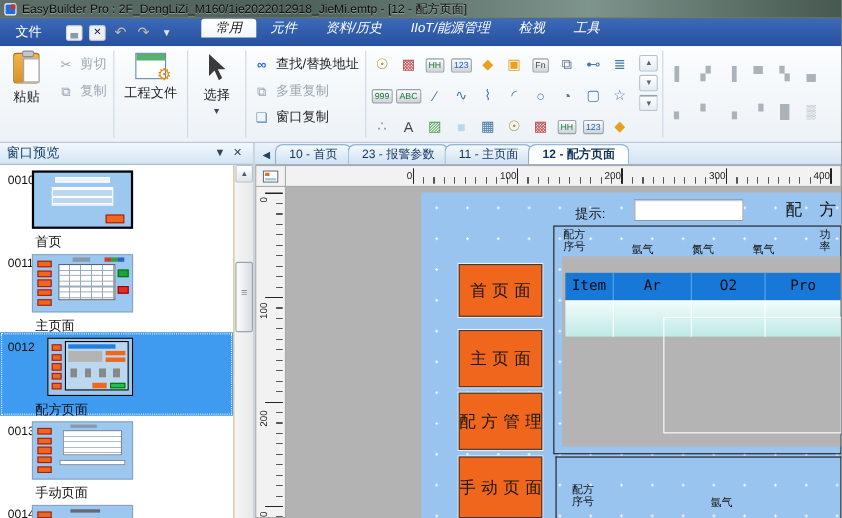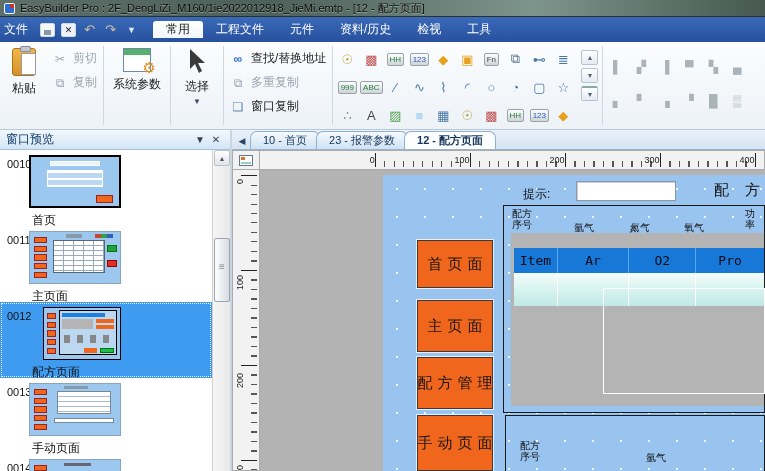--- a/index.html
+++ b/index.html
@@ -11,29 +11,29 @@
     background:linear-gradient(90deg,#5d6f68,#4d605a 35%,#7d948c 70%,#46584f);
     display:flex;align-items:center;padding:0 4px;border-bottom:1px solid #24312c;}
   .appicon{width:11px;height:11px;background:#2b6cd4;border:1px solid #fff;border-radius:2px;position:relative;flex:0 0 auto;}
   .appicon::after{content:"";position:absolute;right:0;top:0;width:4px;height:4px;background:#d03020;}
   #title-text{margin-left:5px;font-size:11px;color:#0b0b0b;white-space:nowrap;overflow:hidden;
     text-shadow:0 1px 0 rgba(255,255,255,.35);}
 
   
   #menubar{position:absolute;left:0;top:17px;width:765px;height:25px;
     background:linear-gradient(#3a6ab8,#27509e);display:flex;align-items:center;color:#fff;font-size:12px;}
-  .mfile{padding:0 4px;height:100%;display:flex;align-items:center;}
+  .mfile{padding:0 14px;height:100%;display:flex;align-items:center;}
   .qicons{display:flex;align-items:center;gap:6px;margin:0 8px;}
   .qi{width:15px;height:14px;display:flex;align-items:center;justify-content:center;font-size:11px;}
   .qi.save{background:#f4f6f8;border:1px solid #cdd;border-radius:2px;position:relative;}
   .qi.save::after{content:"";position:absolute;left:3px;bottom:1px;width:7px;height:5px;background:#8899aa;}
   .qi.compile{background:#eef2f6;border:1px solid #cdd;border-radius:2px;color:#223;font-size:9px;font-weight:bold;}
   .qi.dis{color:#c9bfa6;font-size:13px;}
   .qi.more{color:#dfe8f4;font-size:9px;}
-  #menu-tab-row{display:flex;height:100%;align-items:center;margin-left:6px;}
+  #menu-tab-row{display:flex;height:100%;align-items:flex-start;margin-left:16px;font-style:italic;}
   .mtab{padding:0 13px;display:flex;align-items:center;cursor:default;white-space:nowrap;}
   .mtab.active{background:linear-gradient(#ffffff,#f2f6fa);color:#1a1a1a;border-radius:3px 3px 0 0;}
 
   
   #ribbon{position:absolute;left:0;top:42px;width:765px;height:88px;
     background:linear-gradient(#fbfdfe,#edf2f7);border-bottom:1px solid #b9c7d6;display:flex;}
   .rsep{width:1px;background:#ccd8e3;margin:4px 2px;}
   .rbig{width:48px;display:flex;flex-direction:column;align-items:center;justify-content:flex-start;padding-top:6px;font-size:12px;color:#1e1e1e;}
   .rbig .blabel{margin-top:4px;}
   .clipboard{width:24px;height:28px;background:linear-gradient(#f0b64a,#d89028);border:1px solid #a87418;border-radius:3px;position:relative;}
@@ -156,23 +156,23 @@
     <span class="mfile">文件</span>
     <span class="qicons">
       <span class="qi save"></span>
       <span class="qi compile">✕</span>
       <span class="qi dis">↶</span>
       <span class="qi dis">↷</span>
       <span class="qi more">▼</span>
     </span>
     <span id="menu-tab-row">
         <span class="mtab active">常用</span>
-        <span class="mtab">工程文件</span>
         <span class="mtab">元件</span>
         <span class="mtab">资料/历史</span>
+        <span class="mtab">IIoT/能源管理</span>
         <span class="mtab">检视</span>
         <span class="mtab">工具</span>
       </span>
   </div>
 
   <div id="ribbon">
     <div class="rbig">
       <span class="clipboard"></span>
       <span class="blabel">粘贴</span>
     </div>
@@ -182,21 +182,21 @@
         <span>剪切</span>
         </span>
       <span class="rrow dis">
         <span class="mini-ic">⧉</span>
         <span>复制</span>
         </span>
     </div>
     <div class="rsep"></div>
     <div class="rbig" style="width:62px">
       <span class="sysico"></span>
-      <span class="blabel">系统参数</span>
+      <span class="blabel">工程文件</span>
     </div>
     <div class="rsep"></div>
     <div class="rbig">
       <svg class="selarrow" viewBox="0 0 22 26">
         <path d="M4 1 L4 21 L9 16 L13 25 L16 23 L12 15 L19 15 Z" fill="#3a3a3a"></path>
         </svg>
       <span class="blabel">选择</span>
       <span class="ddown">▼</span>
     </div>
     <div class="rsep"></div>
@@ -366,20 +366,21 @@
         <div id="panel-scroll-up">▲</div>
         <div id="panel-scroll-thumb"></div>
       </div>
     </div>
 
     <div id="editor">
       <div id="editor-tabbar">
         <span id="tab-scroll-left">◀</span>
       <div class="etab">10 - 首页</div>
           <div class="etab">23 - 报警参数</div>
+          <div class="etab">11 - 主页面</div>
           <div class="etab active">12 - 配方页面</div>
         </div>
       <div id="ruler-corner">
         <span class="cornerico"></span>
       </div>
       <div id="h-ruler">
           <div class="ticks"></div>
           <span class="hlabel" style="left: 115px;">0</span>
           <span class="hlabel" style="left: 210px;">100</span>
           <span class="hlabel" style="left: 305px;">200</span>
@@ -412,21 +413,21 @@
                   <span class="ccell" style="width: 50px;"></span>
                   <span class="ccell" style="width: 83px;"></span>
                   <span class="ccell" style="width: 78px;"></span>
                   <span class="ccell" style="width: 80px;"></span>
                 </div>
               <div id="selection-rect"></div>
             </div>
           <span class="rb-h" style="left: 8px; top: 2px;">配方
 序号</span>
               <span class="rb-h" style="left: 70px; top: 16px;">氩气</span>
-              <span class="rb-h" style="left: 125px; top: 16px; font-style: italic;">氮气</span>
+              <span class="rb-h" style="left: 125px; top: 16px;">氮气</span>
               <span class="rb-h" style="left: 180px; top: 16px;">氧气</span>
               <span class="rb-h" style="left: 241px; top: 2px;">功率</span>
             </div>
 
           <div id="bottom-box">
               <span class="rb-h" style="left: 14px; top: 24px;">配方
 序号</span>
               <span class="rb-h" style="left: 140px; top: 36px;">氩气</span>
             </div>
         <div class="navbtn" style="top: 65px; height: 48px;">首页面</div>

